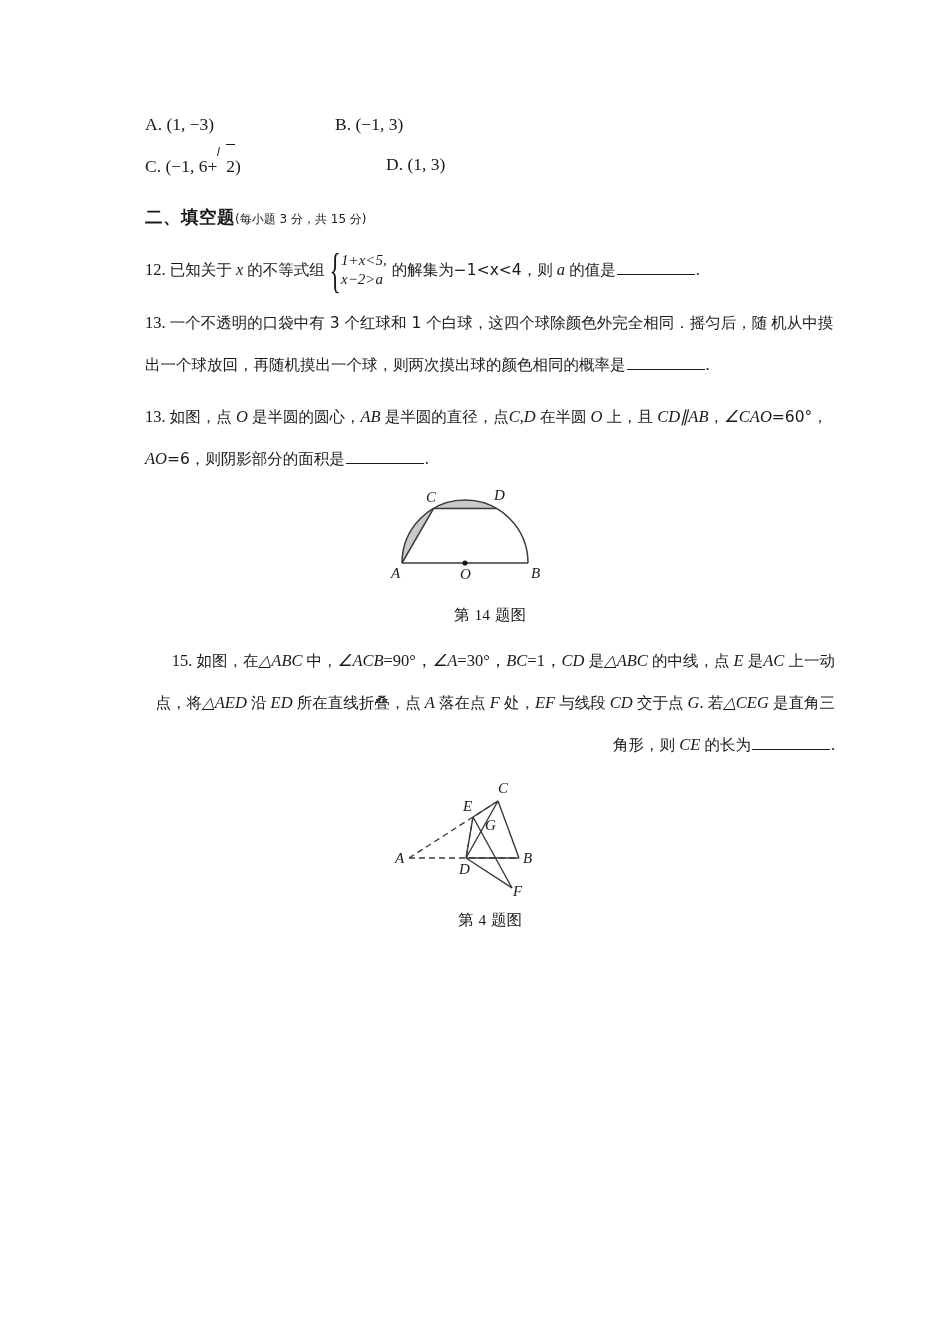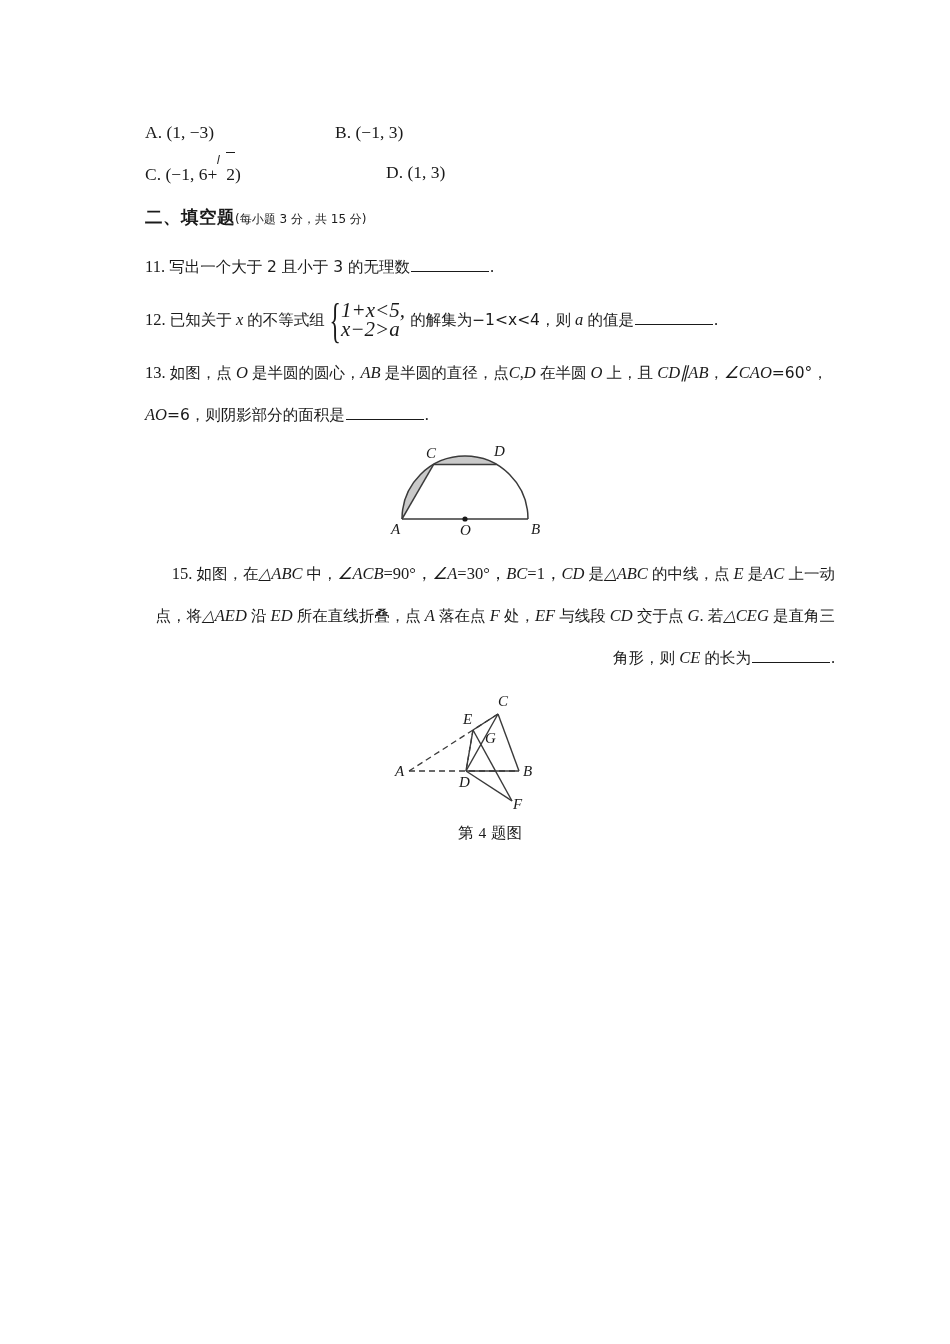--- a/index.html
+++ b/index.html
@@ -33,21 +33,21 @@
   .choice-row {
     display: block;
     position: relative;
     height: 40px;
     font-size: 17.5px;
     line-height: 40px;
     white-space: nowrap;
   }
   .choice {
     position: absolute;
-    top: 12px;
+    top: 4px;
   }
   .choice .lbl { font-family: "Liberation Serif", serif; }
   .choice-a { left: 0px; }
   .choice-b { left: 190px; text-align: center; }
   .choice-c { left: 0px; }
   .choice-d { left: 205px; margin-left: 36px; }
 
   
   .section-head {
     margin-top: 22px;
@@ -128,21 +128,21 @@
     line-height: 1;
     font-family: "Liberation Serif", serif;
     transform: scaleX(0.62) scaleY(1.28);
     display: inline-block;
     margin-right: -3px;
   }
   .sys .rows {
     display: inline-flex;
     flex-direction: column;
     justify-content: center;
-    font-size: 21px;
+    font-size: 15px;
     line-height: 19px;
   }
   .sys .rows > span { white-space: nowrap; }
 
   
   .figure {
     position: relative;
     width: 690px;
     text-align: center;
   }
@@ -176,41 +176,42 @@
 
   <div class="choice-row">
     <span class="choice choice-c"><span class="lbl">C.</span> <span class="lbl">(−1, 6+</span><span class="radical"><span class="bar">2</span></span><span class="lbl">)</span></span>
     <span class="choice choice-d"><span class="lbl">D.</span> <span class="lbl">(1, 3)</span></span>
   </div>
 
   <div class="section-head">
     <span class="bold-cjk">二、</span><span class="bold-cjk">填空题</span><span class="paren">(每小题 3 分，共 15 分)</span>
   </div>
 
-  <div class="q">
-    <span class="num">11.</span>
-    <span class="zh">写出一个大于 2 且小于 3 的无理数</span><span class="blank"></span><span class="rm">.</span>
-  </div>
 
   <div class="q" style="line-height:44px;margin-top:14px;">
     <span class="num">12.</span>
     <span class="zh">已知关于</span>
     <span class="it">x</span>
     <span class="zh">的不等式组</span><span class="sys">
           <span class="brace">{</span>
           <span class="rows">
             <span class="it">1+x&lt;5,</span>
             <span class="it">x−2&gt;a</span>
           </span>
         </span>
     <span class="zh">的解集为−1&lt;x&lt;4，则</span>
     <span class="it">a</span>
     <span class="zh">的值是</span><span class="blank"></span><span class="rm">.</span>
   </div>
 
+  <div class="q" style="line-height:41px;margin-top:10px;">
+    <span class="num">13.</span>
+    <span class="zh">一个不透明的口袋中有 3 个红球和 1 个白球，这四个球除颜色外完全相同．摇匀后，随</span>
+    <span class="zh">机从中摸出一个球放回，再随机摸出一个球，则两次摸出球的颜色相同的概率是</span><span class="blank"></span><span class="rm">.</span>
+  </div>
 
   <div class="q" style="line-height:41px;margin-top:10px;">
     <span class="num">13.</span>
     <span class="zh">如图，点</span>
     <span class="it">O</span>
     <span class="zh">是半圆的圆心，</span><span class="it">AB</span>
     <span class="zh">是半圆的直径，点</span><span class="it">C</span><span class="rm">,</span><span class="it">D</span>
     <span class="zh">在半圆</span>
     <span class="it">O</span>
     <span class="zh">上，且</span>
@@ -233,20 +234,25 @@
       <line x1="43.5" y1="20.6" x2="106.5" y2="20.6" stroke="#3a3a3a" stroke-width="1.5"></line>
 
       <circle cx="75" cy="75" r="2.6" fill="#1a1a1a"></circle>
 
       <text x="1" y="90">A</text>
       <text x="141" y="90">B</text>
       <text x="36" y="14">C</text>
       <text x="104" y="12">D</text>
       <text x="70" y="91">O</text>
     </svg>
+    <div class="fig-caption" style="margin-top:22px;">
+      <span>第</span>
+      <span class="n">14</span>
+      <span>题图</span>
+    </div>
   </div>
 
   <div class="q" style="line-height:41px;margin-top:14px;text-align:right;">
     <span class="num">15.</span>
     <span class="zh">如图，在</span><span class="it">△ABC</span>
     <span class="zh">中，</span><span class="it">∠ACB</span><span class="rm">=90°，</span><span class="it">∠A</span><span class="rm">=30°，</span><span class="it">BC</span><span class="rm">=1，</span><span class="it">CD</span>
     <span class="zh">是</span><span class="it">△ABC</span>
     <span class="zh">的中线，点</span>
     <span class="it">E</span>
     <span class="zh">是</span><span class="it">AC</span>

